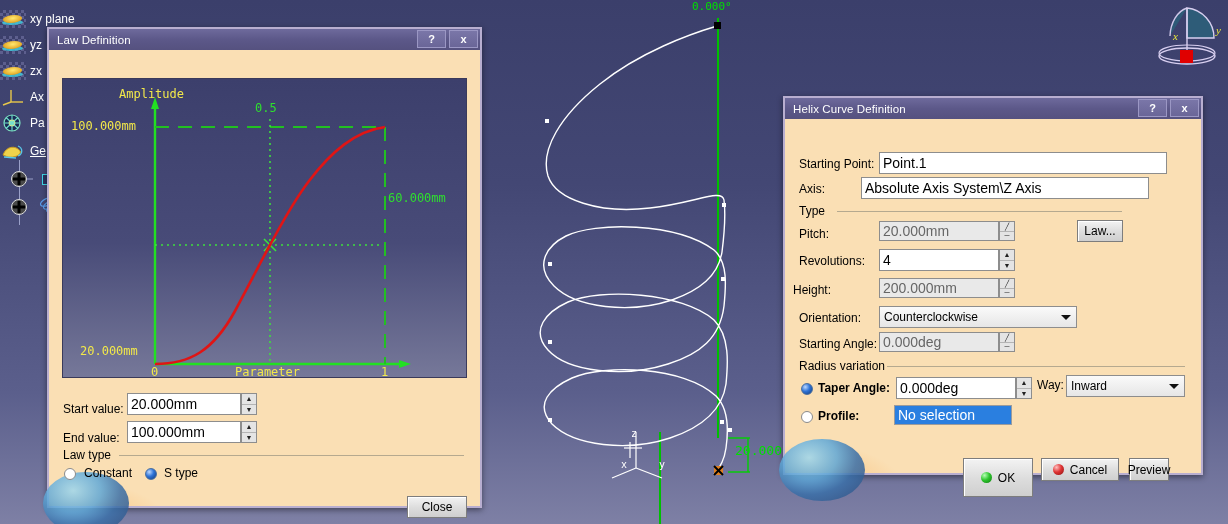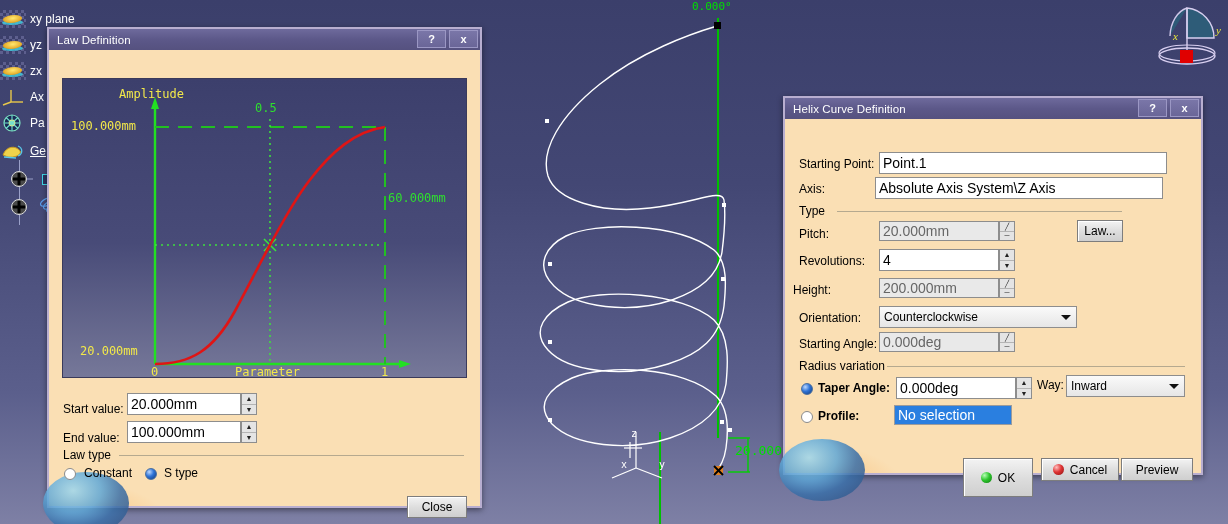--- a/index.html
+++ b/index.html
@@ -441,21 +441,21 @@
         <span class="tb-btn">x</span>
       </span>
     </div>
     <div class="dlg-body">
       <div class="earth"></div>
 
       <span class="lbl" style="left:14px; top:38px;">Starting Point:</span>
       <div class="txtfield" style="left:94px; top:33px; width:288px; height:22px;">Point.1</div>
 
       <span class="lbl" style="left:14px; top:63px;">Axis:</span>
-      <div class="txtfield" style="left:90px; top:58px; width:288px; height:22px;">Absolute Axis System\Z Axis</div>
+      <div class="txtfield" style="left:76px; top:58px; width:288px; height:22px;">Absolute Axis System\Z Axis</div>
 
       <span class="grp-title" style="left:14px; top:85px;">Type</span>
       <div class="grp-line" style="left:52px; top:92px; width:285px;"></div>
 
       <span class="lbl" style="left:14px; top:108px;">Pitch:</span>
       <div class="txtfield dim" style="left:94px; top:102px; width:120px; height:20px;">20.000mm</div>
       <div class="spin" style="left:214px; top:102px; height:20px;">
         <div>╱</div>
         <div>─</div>
       </div>
@@ -510,17 +510,17 @@
 
 
       <div class="btn" style="left:178px; top:339px; width:70px; height:39px;">
         <span class="dot green"></span>
         <span>OK</span>
       </div>
       <div class="btn" style="left:256px; top:339px; width:78px; height:23px;">
         <span class="dot red"></span>
         <span>Cancel</span>
       </div>
-      <div class="btn" style="left:336px; top:339px; width:72px; height:23px;">Preview</div>
+      <div class="btn" style="left:344px; top:339px; width:40px; height:23px;">Preview</div>
     </div>
   </div>
 
 </div>
 
 </body></html>

